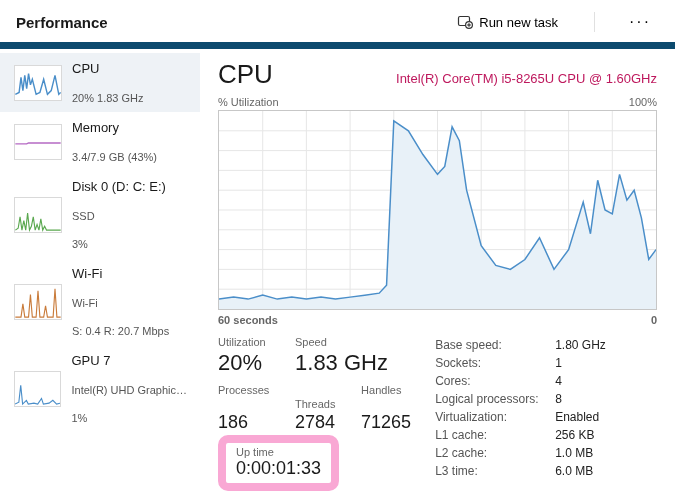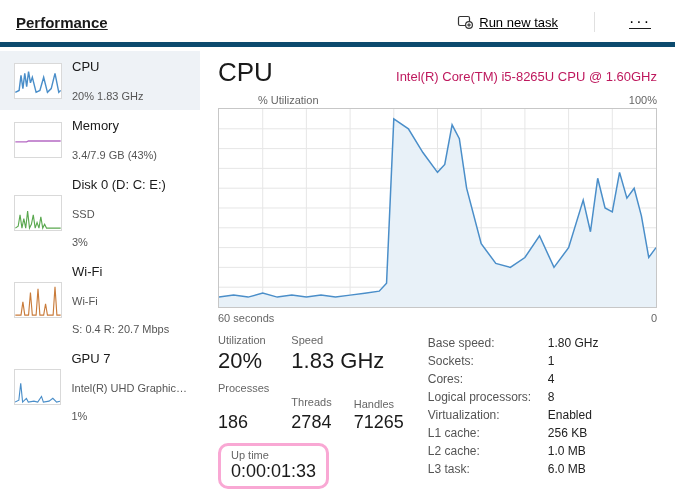--- a/index.html
+++ b/index.html
@@ -10,22 +10,21 @@
     background: #fff;
     width: 675px;
     height: 500px;
     overflow: hidden;
   }
   .header {
     display: flex;
     align-items: center;
     justify-content: space-between;
     padding: 10px 16px 8px 16px;
-    border-bottom: 5px solid #0c4a6e;
-    text-decoration: underline;
+    border-bottom: 7px solid #0c4a6e;
   }
   .header-title { font-size: 15px; font-weight: 600; }
   .header-actions { display: flex; align-items: center; gap: 20px; }
   .run-task-btn {
     display: flex; align-items: center; gap: 6px;
     padding: 4px 10px; border: none; background: transparent;
     font-size: 13px; cursor: pointer; border-radius: 4px;
   }
   .divider-v { width: 1px; height: 20px; background: #e0e0e0; margin: 0 6px; }
   .more-btn {
@@ -47,38 +46,38 @@
   }
   .side-thumb svg { width: 100%; height: 100%; }
   .side-text { display: flex; flex-direction: column; gap: 1px; min-width:0; }
   .side-name { font-size: 13px; font-weight: 400; }
   .side-sub { font-size: 11px; color: #555; white-space: nowrap; overflow:hidden; text-overflow:ellipsis; max-width:120px;margin-top:15px;}
   
   .main { flex: 1; padding: 10px 18px 10px 18px; overflow:hidden;}
   .main-header { display: flex; align-items: baseline; justify-content: space-between; margin-bottom: 4px;}
   .main-title { font-size: 26px; font-weight: 400; }
   .main-subtitle { font-size: 13px; color: #be185d; }
-  .chart-labels { display: flex; justify-content: space-between; font-size: 11px; color: #666; margin-top: 6px; margin-left: 40px;}
+  .chart-labels { display: flex; justify-content: space-between; font-size: 11px; color: #666; margin-top: 6px;}
   .chart-box {
     width: 100%; height: 200px; border: 1px solid #c7c7c7;
     position: relative; margin-top: 2px;
   }
   .chart-box svg { width:100%; height:100%; display:block;}
   .grid-line { stroke: #e6e6e6; stroke-width:1; }
-  .chart-bottom-labels { display:flex; justify-content:space-between; font-size:11px; color:#666; margin-top:4px;}
+  .chart-bottom-labels { display:flex; justify-content:space-between; font-size:11px; color:#666; margin-top:4px;font-weight:bold;}
   
   .stats { display: flex; gap: 24px; margin-top: 10px; }
   .stats-left { display: grid; grid-template-columns: auto auto auto; column-gap: 22px; row-gap: 2px; align-content:start;}
   .stat-label { font-size: 11px; color: #666; }
   .stat-big { font-size: 22px; font-weight: 400; }
   .stat-med { font-size: 18px; font-weight: 400; }
   .uptime-box {
     grid-column: 1 / span 2;
-    border: 3px solid #f9a8d4; border-radius: 10px;
-    padding: 3px 10px 4px 10px; margin-top: 8px;
+    border: 8px solid #f9a8d4; border-radius: 10px;
+    padding: 3px 10px 4px 10px; margin-top: 0;
     width: fit-content;
   }
   .stats-right {
     display: grid; grid-template-columns: 110px auto;
     row-gap: 4px; column-gap: 10px; font-size: 12px; color: #444;
     align-content:start; padding-top:2px;
   }
   .stats-right .k { color:#555; }
   .stats-right .v { color:#222; }
   .run-icon { width:16px; height:16px; }
@@ -212,21 +211,21 @@
     <div class="stats">
       <div class="stats-left">
         <span class="stat-label">Utilization</span>
         <span class="stat-label">Speed</span>
         <span></span>
         <span class="stat-big">20%</span>
         <span class="stat-big" style="grid-column:2/span 2">1.83 GHz</span>
 
         <span class="stat-label" style="margin-top:6px">Processes</span>
         <span class="stat-label" style="margin-top:20px">Threads</span>
-        <span class="stat-label" style="margin-top:22px">Handles</span>
+        <span class="stat-label" style="margin-top:6px">Handles</span>
         <span class="stat-med">186</span>
         <span class="stat-med">2784</span>
         <span class="stat-med">71265</span>
 
         <div class="uptime-box">
           <div class="stat-label">Up time</div>
           <div class="stat-med">0:00:01:33</div>
         </div>
       </div>
       <div class="stats-right">
@@ -237,18 +236,18 @@
         <span class="k">Cores:</span>
           <span class="v">4</span>
         <span class="k">Logical processors:</span>
           <span class="v">8</span>
         <span class="k">Virtualization:</span>
           <span class="v">Enabled</span>
         <span class="k">L1 cache:</span>
           <span class="v">256 KB</span>
         <span class="k">L2 cache:</span>
           <span class="v">1.0 MB</span>
-        <span class="k">L3 task:</span>
+        <span class="k">L3 time:</span>
           <span class="v">6.0 MB</span>
       </div>
     </div>
   </div>
 </div>
 
 </body></html>

